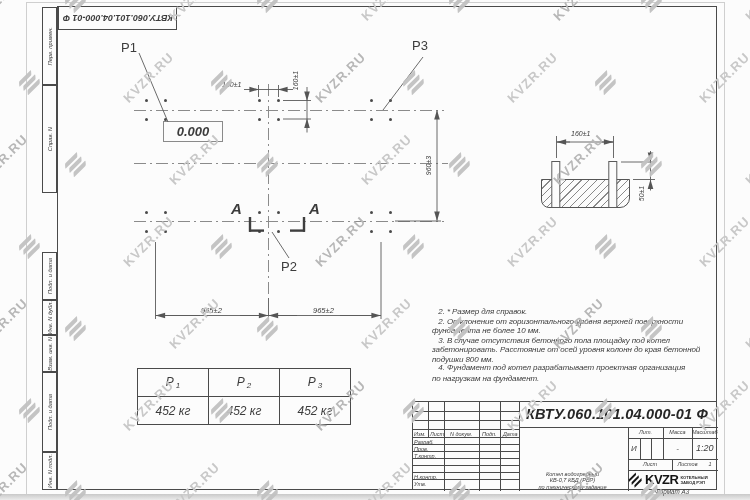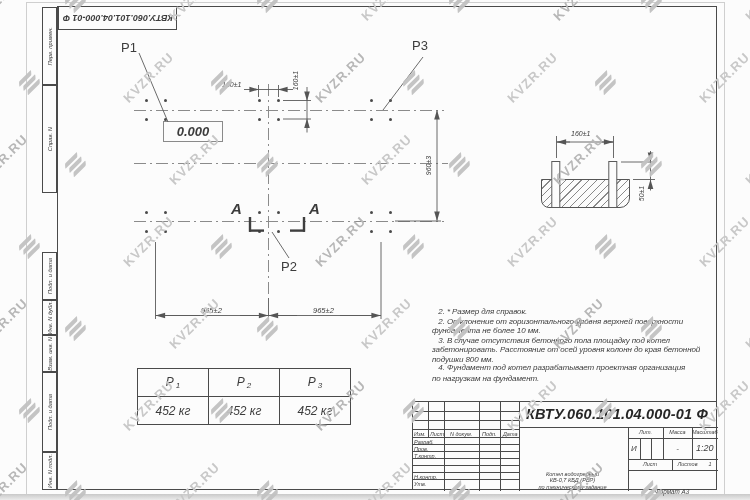--- a/index.html
+++ b/index.html
@@ -233,20 +233,32 @@
     <div class="tb-c" style="left:215px;top:35.5px;width:11.5px;height:21px;font-size:8px">И</div>
     <div class="tb-c" style="left:250px;top:35.5px;width:29px;height:21px;font-size:8px">-</div>
     <div class="tb-c" style="left:279px;top:35.5px;width:25.5px;height:21px;font-size:9px">1:20</div>
 
     <div class="tb-c" style="left:215px;top:56.5px;width:44px;height:11px;font-size:5.5px">Лист</div>
     <div class="tb-c" style="left:259px;top:56.5px;width:45px;height:11px;font-size:5.5px;justify-content:space-around">
       <span>Листов</span>
       <span>1</span>
     </div>
 
+    <div class="logo-row">
+      <div class="logo-icon">
+          <i></i>
+          <i></i>
+          <i></i>
+        </div>
+      <span class="logo-word">KVZR</span>
+      <span class="logo-sub">
+        <span>КОТЕЛЬНЫЙ</span>
+        <span>ЗАВОД РЭП</span>
+      </span>
+    </div>
   </div>
   <div class="abs fmt">Формат А3</div>
 
   <svg class="abs" style="left:0;top:0;z-index:3" width="750" height="500">
     <defs>
       <marker id="ar" markerWidth="11" markerHeight="8" refX="9.6" refY="4" orient="auto" markerUnits="userSpaceOnUse">
         <path d="M0.5,1.2 L10,4 L0.5,6.8 z" fill="#555"></path>
       </marker>
     </defs>
     <g stroke="#5a5a5a" stroke-width="0.9" fill="none">

